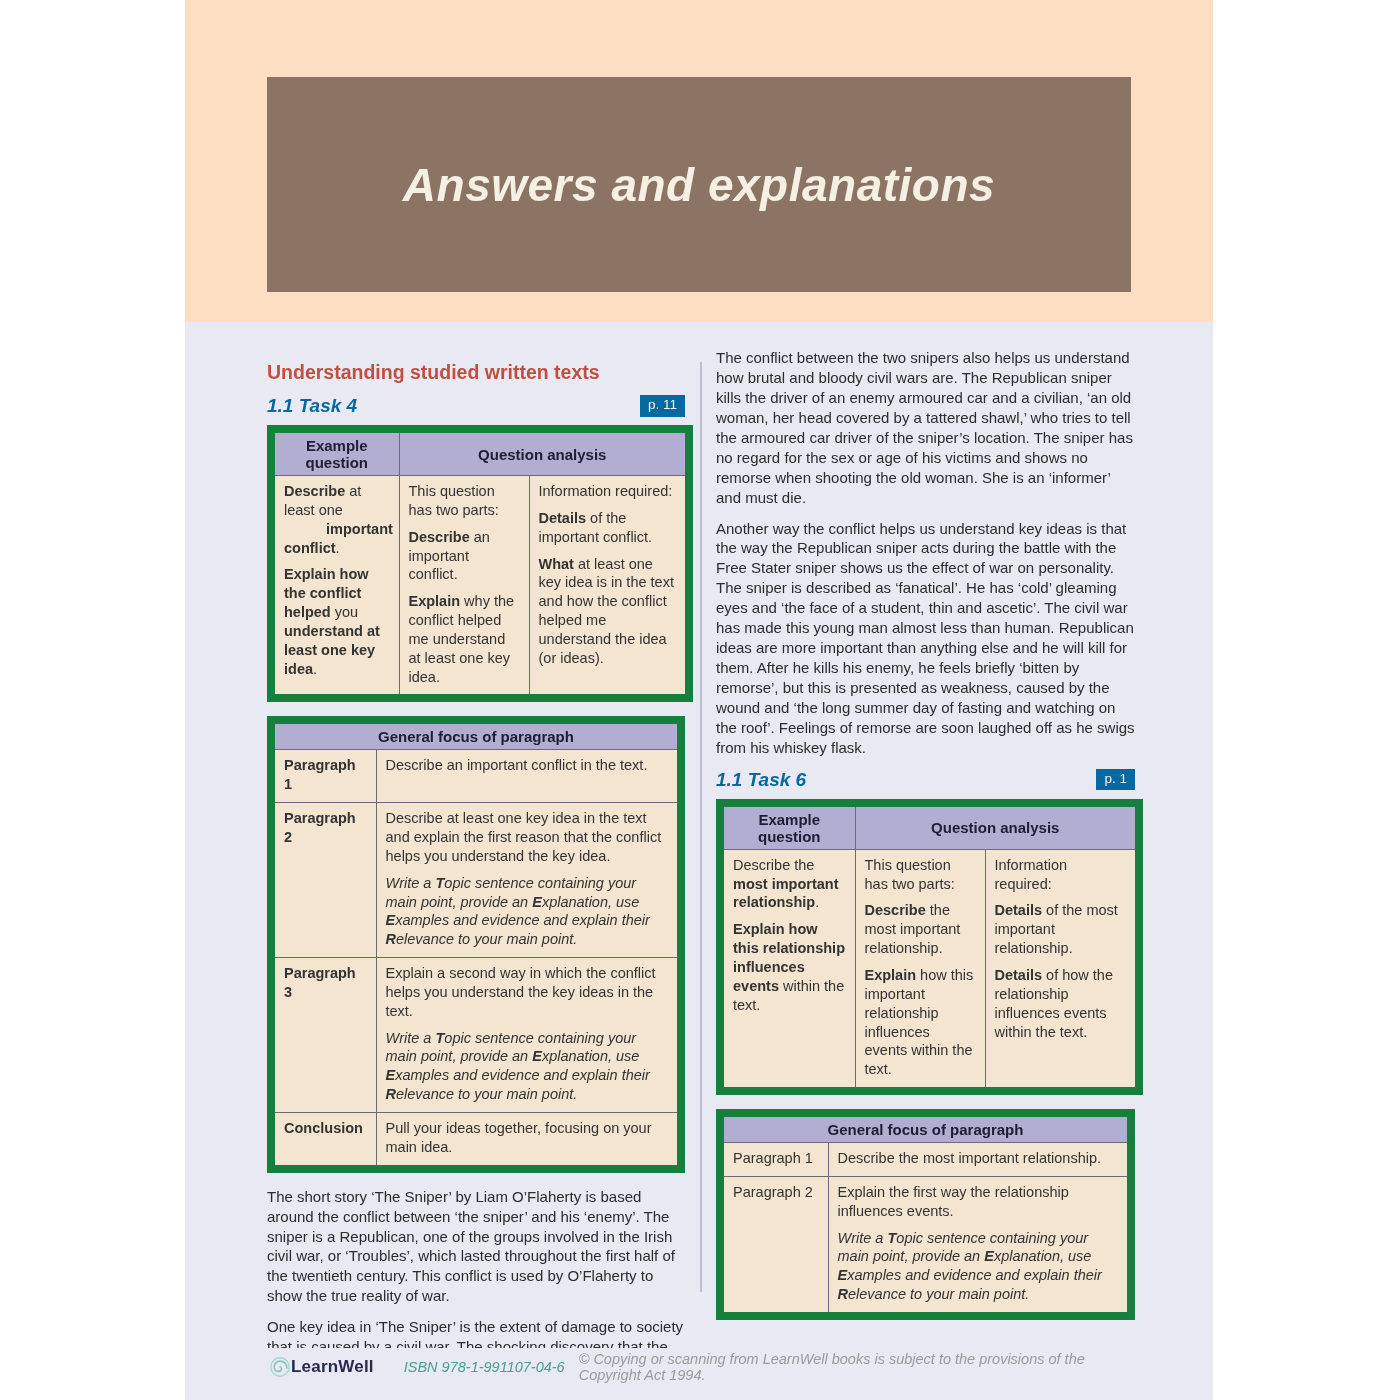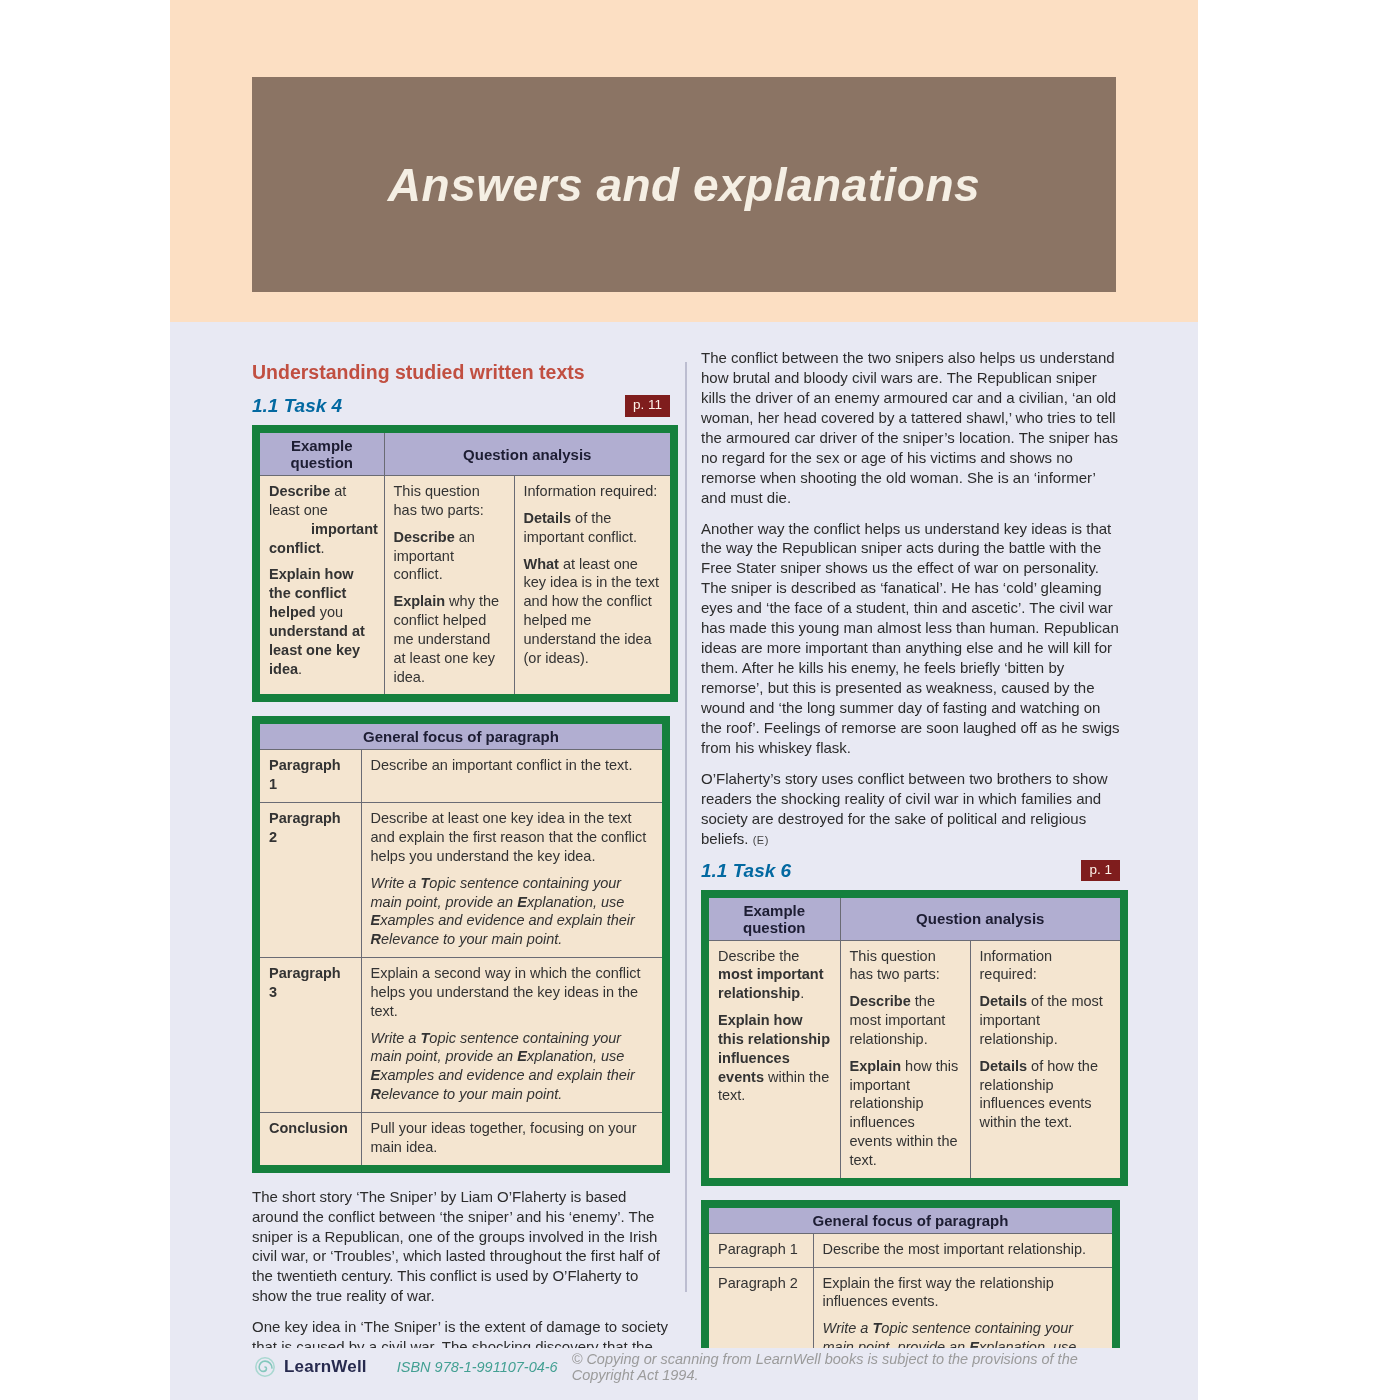--- a/index.html
+++ b/index.html
@@ -3,21 +3,21 @@
 <meta charset="utf-8">
 <style>
   * { box-sizing: border-box; }
   html, body { margin: 0; padding: 0; }
   body {
     width: 1400px; height: 1400px; background: #ffffff;
     font-family: "Liberation Sans", sans-serif; position: relative;
     color: #2c2c2c;
   }
   .page {
-    position: absolute; left: 170px; top: 0; width: 1028px; height: 1400px;
+    position: absolute; left: 185px; top: 0; width: 1028px; height: 1400px;
     background: #e8e9f3; display: flex; flex-direction: column; overflow: hidden;
   }
   
   .hero { flex: none; height: 322px; background: #fcdfc3; position: relative; }
   .hero-box {
     position: absolute; left: 82px; top: 77px; width: 864px; height: 215px;
     background: #8b7464; display: flex; align-items: center; justify-content: center;
   }
   .hero-title {
     font-size: 46px; font-weight: bold; font-style: italic; color: #f5efe4;
@@ -27,21 +27,21 @@
   .cols { flex: 1; display: flex; padding: 24px 0 0 82px; overflow: hidden; }
   .col-left  { width: 418px; flex: none; }
   .divider   { width: 2px; flex: none; background: #bcbdd0; margin: 16px 14px 56px 15px; }
   .col-right { width: 419px; flex: none; padding-top: 2px; }
 
   h2.standard { font-size: 19.5px; font-weight: bold; color: #0f0f0f; margin: 0; }
   h3.sub { font-size: 19.5px; font-weight: bold; color: #c14f41; margin: 15px 0 0; }
   .taskrow { display: flex; justify-content: space-between; align-items: center; margin: 11px 0 8px; }
   .task-label { font-size: 19px; font-weight: bold; font-style: italic; color: #0369a1; }
   .badge {
-    background: #7f1d1d; color: #fdf3ea; font-size: 13.5px;
+    background: #0369a1; color: #fdf3ea; font-size: 13.5px;
     padding: 2px 8px 3px; line-height: 1.2;
   }
   
   table.tbl {
     border-collapse: collapse; width: 100%; background: #f4e5d0;
     border: 8px solid #15803d; table-layout: fixed; margin: 0 0 14px;
   }
   table.tbl th {
     background: #b1aed1; border: 1.5px solid #6a6b74;
     font-size: 15px; font-weight: bold; color: #1d1d33;
@@ -56,21 +56,21 @@
   .rich p { margin: 0 0 8px; }
   .rich p:last-child { margin-bottom: 0; }
   
   .body-text p { font-size: 15px; line-height: 1.33; margin: 0 0 11px; color: #2c2c2c; }
   .e-marker { font-size: 11px; color: #444; letter-spacing: 0.5px; }
   
   .footer {
     flex: none; height: 52px; display: flex; align-items: center;
     padding: 0 80px 14px 84px; gap: 14px;
   }
-  .brand { display: flex; align-items: center; gap: 8px; flex: none; }
+  .brand { display: flex; align-items: center; flex: none; }
   .brand-name { font-size: 17px; font-weight: 600; color: #272a4e; letter-spacing: 0.2px; }
   .isbn { font-style: italic; color: #43a093; font-size: 14.5px; margin-left: 16px; white-space: nowrap; }
   .copyright { font-style: italic; color: #9b9b9b; font-size: 14.5px; }
 </style>
 </head>
 <body>
 
 <div class="page">
 
   <div class="hero">
@@ -162,21 +162,20 @@
         <p>One key idea in ‘The Sniper’ is the extent of damage to society that is caused by a civil war. The shocking discovery that the Republican sniper makes at the end of the story emphasises the idea that civil war can tear families apart, causing brothers to kill each other. The Republican sniper is in no doubt that his brother would have killed him if he could have. During their conflict, the sniper has thought of his opponent as his ‘enemy’. Families are not only torn apart, they turn into mortal enemies who will try to kill each other because of a political belief.</p>
       </div>
     </div>
 
     <div class="divider"></div>
 
     <div class="col-right">
       <div class="body-text">
         <p>The conflict between the two snipers also helps us understand how brutal and bloody civil wars are. The Republican sniper kills the driver of an enemy armoured car and a civilian, ‘an old woman, her head covered by a tattered shawl,’ who tries to tell the armoured car driver of the sniper’s location. The sniper has no regard for the sex or age of his victims and shows no remorse when shooting the old woman. She is an ‘informer’ and must die.</p>
         <p>Another way the conflict helps us understand key ideas is that the way the Republican sniper acts during the battle with the Free Stater sniper shows us the effect of war on personality. The sniper is described as ‘fanatical’. He has ‘cold’ gleaming eyes and ‘the face of a student, thin and ascetic’. The civil war has made this young man almost less than human. Republican ideas are more important than anything else and he will kill for them. After he kills his enemy, he feels briefly ‘bitten by remorse’, but this is presented as weakness, caused by the wound and ‘the long summer day of fasting and watching on the roof’. Feelings of remorse are soon laughed off as he swigs from his whiskey flask.</p>
-        <p><span>O’Flaherty’s story uses conflict between two brothers to show readers the shocking reality of civil war in which families and society are destroyed for the sake of political and religious beliefs.</span> <span class="e-marker">(E)</span></p>
       </div>
 
       <div class="taskrow">
         <span class="task-label">1.1 Task 6</span>
         <span class="badge">p. 1</span>
       </div>
 
       <table class="tbl">
         <colgroup>
             <col style="width:135px">

